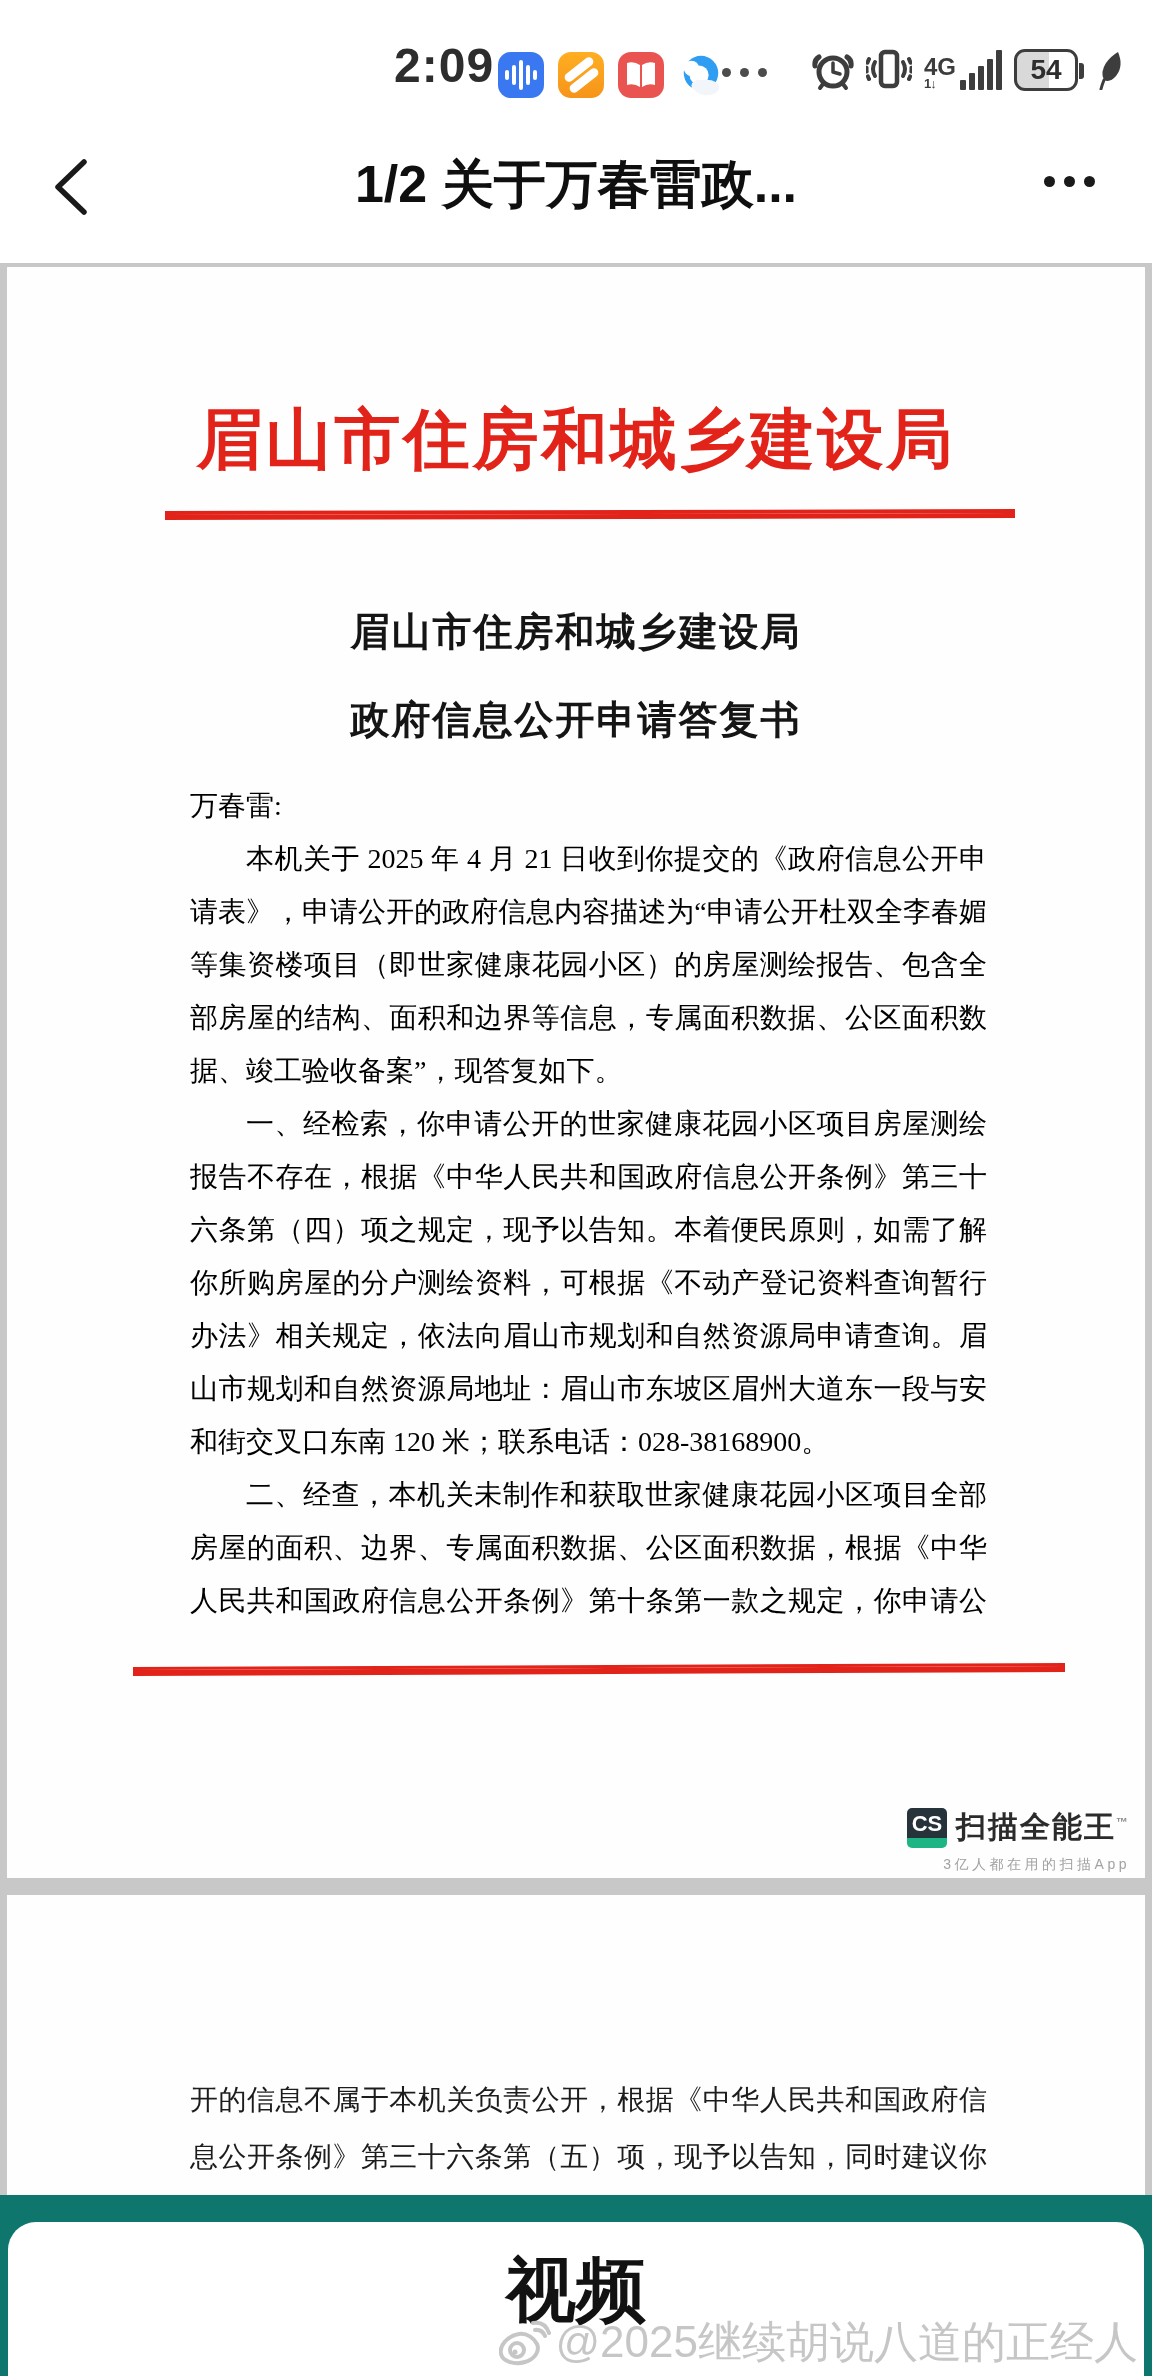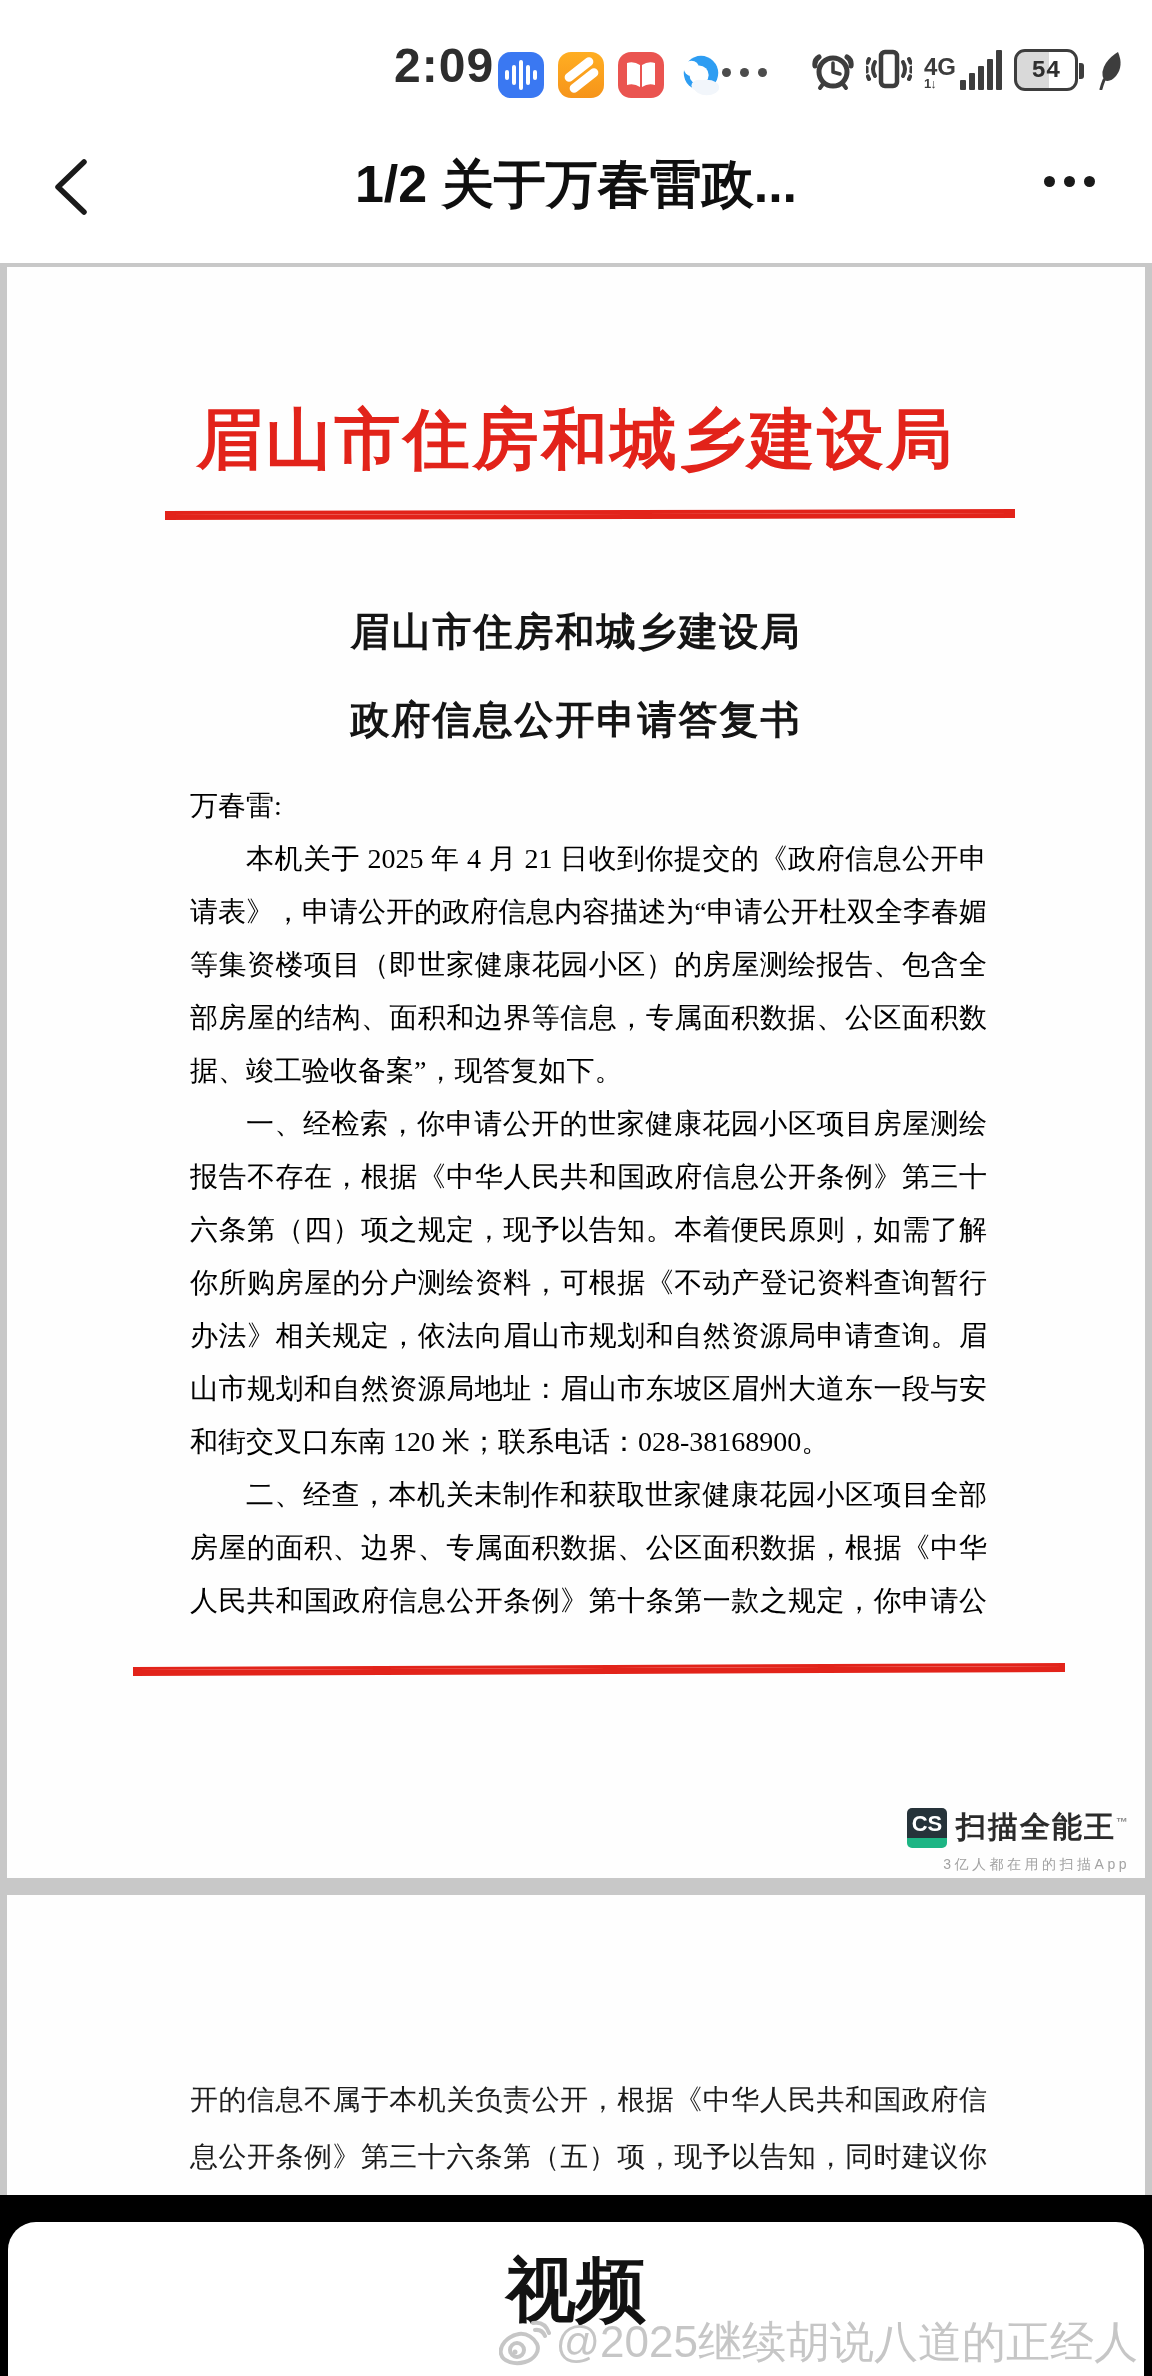--- a/index.html
+++ b/index.html
@@ -24,21 +24,21 @@
   .dots i { display:block; width:9px; height:9px; border-radius:50%; background:#4c4c4c; }
   .status-more { position:absolute; left:722px; top:68px; }
   .sb-right { position:absolute; left:812px; top:44px; display:flex; align-items:center; gap:12px; height:52px; }
   .net { display:flex; align-items:flex-end; gap:4px; color:#3d3d3d; }
   .net .fourg { font-size:24px; font-weight:700; line-height:20px; text-align:center; }
   .net .updown { font-size:13px; font-weight:700; line-height:13px; letter-spacing:-1px; }
   .sig-bars { display:flex; align-items:flex-end; gap:3px; height:40px; }
   .sig-bars i { display:block; width:6px; background:#3d3d3d; border-radius:1px; }
   .battery { position:relative; width:64px; height:42px; border:3px solid #3d3d3d; border-radius:11px;
              background:linear-gradient(to right,#d9d9d9 0 55%, #fff 55%);
-             display:flex; align-items:center; justify-content:center; font-size:24px; font-weight:700; color:#2e2e2e;font-family:Liberation Mono, monospace; }
+             display:flex; align-items:center; justify-content:center; font-size:28px; font-weight:700; color:#2e2e2e; }
   .battery::after { content:""; position:absolute; right:-9px; top:11px; width:5px; height:16px; background:#3d3d3d; border-radius:0 3px 3px 0; }
   .leaf { margin-left:6px; }
 
   
   .nav-bar { position:absolute; left:0; top:110px; width:1152px; height:153px; background:#fff; }
   .back-btn { position:absolute; left:48px; top:46px; width:44px; height:62px; }
   .nav-title { position:absolute; left:0; top:40px; width:1152px; text-align:center; font-size:52px; font-weight:600; color:#0f0f0f; }
   .nav-more { position:absolute; left:1044px; top:66px; }
   .nav-more i { width:11px; height:11px; background:#1a1a1a; }
 
@@ -71,21 +71,21 @@
   .cs-block { position:absolute; right:15px; top:1540px; text-align:right; }
   .cs-row { display:flex; align-items:center; justify-content:flex-end; gap:9px; }
   .cs-logo { width:40px; height:40px; border-radius:5px; background:linear-gradient(180deg,#26333a 0 76%, #1db584 76% 100%);
              display:flex; align-items:center; justify-content:center; padding-bottom:7px;
              color:#fff; font-size:22px; font-weight:700; letter-spacing:0; }
   .cs-brand { font-size:30px; font-weight:600; color:#2b2b2b; letter-spacing:2px; }
   .cs-brand sup { font-size:12px; color:#8a8a8a; }
   .cs-tagline { margin-top:8px; font-size:14px; color:#a2a2a2; letter-spacing:3.5px; }
 
   
-  .bottom-bar { position:absolute; left:0; top:2195px; width:1152px; height:181px; background:#000000; }
+  .bottom-bar { position:absolute; left:0; top:2195px; width:1152px; height:181px; background:#0f766e; }
   .sheet { position:absolute; left:8px; top:27px; width:1136px; height:154px; background:#fff; border-radius:28px 28px 0 0; }
   .sheet-label { position:absolute; left:0; top:22px; width:100%; text-align:center; font-size:70px; font-weight:700; color:#121212; }
   .wb-watermark { position:absolute; right:14px; top:118px; display:flex; align-items:center; gap:4px;
                   color:rgba(195,195,195,0.95); font-size:44px; font-weight:500; white-space:nowrap; z-index:5;
                   text-shadow:0 0 1px rgba(255,255,255,0.6); }
 </style>
 </head>
 <body>
 
 <div class="screen">

